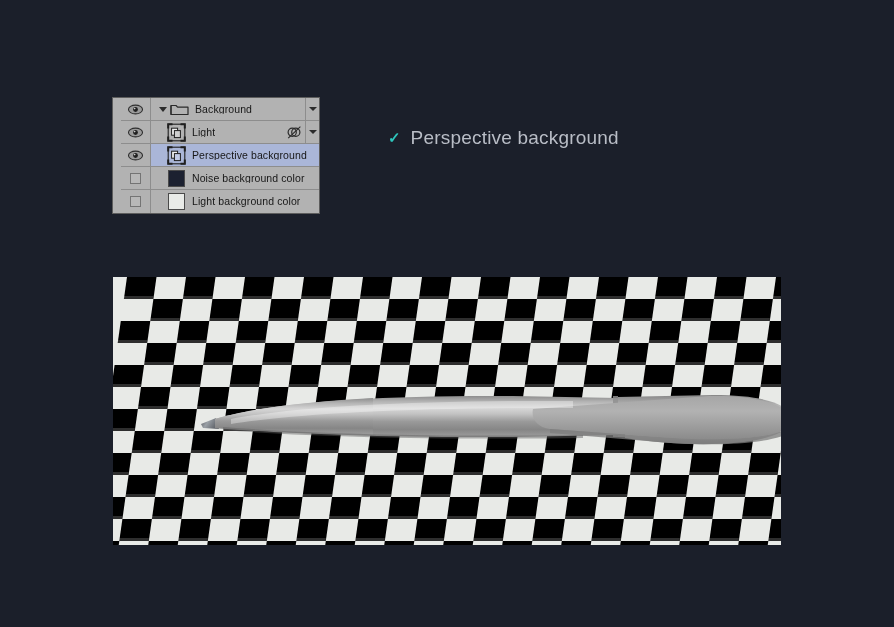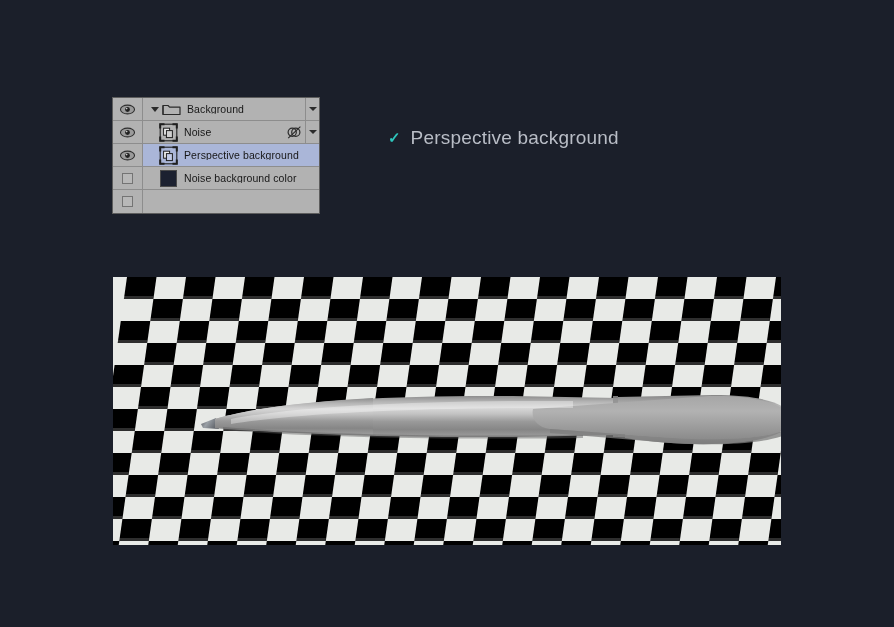--- a/index.html
+++ b/index.html
@@ -27,20 +27,21 @@
     user-select: none;
   }
   .layer-row {
     display: flex;
     align-items: center;
     height: 23px;
     background: #b2b2b2;
     border-bottom: 1px solid #8d8d8d;
     box-sizing: border-box;
     position: relative;
+    margin-left: 8px;
   }
   .layer-row:last-child { border-bottom: none; }
   .layer-row.selected { background: #aab6d8; }
 
   .vis-cell {
     width: 30px;
     height: 100%;
     flex: 0 0 30px;
     display: flex;
     align-items: center;
@@ -215,21 +216,21 @@
     </div>
     <div class="layer-body">
       <span class="thumb indent">
         <svg width="19" height="19" viewBox="0 0 19 19">
           <rect x="1.2" y="1.2" width="16.6" height="16.6" fill="#b2b2b2" stroke="#1f1f1f" stroke-width="1.1"></rect>
           <path d="M1.2 5.5 L1.2 1.2 L5.5 1.2 M13.5 1.2 L17.8 1.2 L17.8 5.5 M17.8 13.5 L17.8 17.8 L13.5 17.8 M5.5 17.8 L1.2 17.8 L1.2 13.5" fill="none" stroke="#1f1f1f" stroke-width="2"></path>
           <rect x="4.6" y="5.2" width="6" height="7" fill="#f0f0f0" stroke="#1f1f1f" stroke-width="1"></rect>
           <rect x="7.4" y="7.6" width="6" height="7" fill="#cfcfcf" stroke="#1f1f1f" stroke-width="1"></rect>
         </svg>
       </span>
-      <span class="layer-name">Noise</span>
+      <span class="layer-name">Light</span>
       <span class="row-right">
         <span class="fx-cell">
           <svg width="14" height="13" viewBox="0 0 14 13">
             <circle cx="5.2" cy="6.3" r="4.1" fill="none" stroke="#2b2b2b" stroke-width="1.2"></circle>
             <circle cx="8.8" cy="6.3" r="4.1" fill="none" stroke="#2b2b2b" stroke-width="1.2"></circle>
             <path d="M13.4 0.6 L1.2 12.2" stroke="#2b2b2b" stroke-width="1.1"></path>
           </svg>
         </span>
         <span class="expand-cell">
           <span class="tri-small"></span>
@@ -267,20 +268,26 @@
       <span class="thumb indent">
         <span class="swatch" id="swatch-dark" style="background: rgb(28, 33, 48);"></span>
       </span>
       <span class="layer-name">Noise background color</span>
     </div>
   </div>
 
   <div class="layer-row">
     <div class="vis-cell">
       <span class="vis-box"></span>
+    </div>
+    <div class="layer-body">
+      <span class="thumb indent">
+        <span class="swatch" id="swatch-light" style="background: rgb(233, 235, 232);"></span>
+      </span>
+      <span class="layer-name">Light background color</span>
     </div>
   </div>
 
 </div>
 
 <div id="caption">
   <span class="check" style="color: rgb(46, 198, 189);">✓</span>
   <span class="caption-text">Perspective background</span>
 </div>
 

